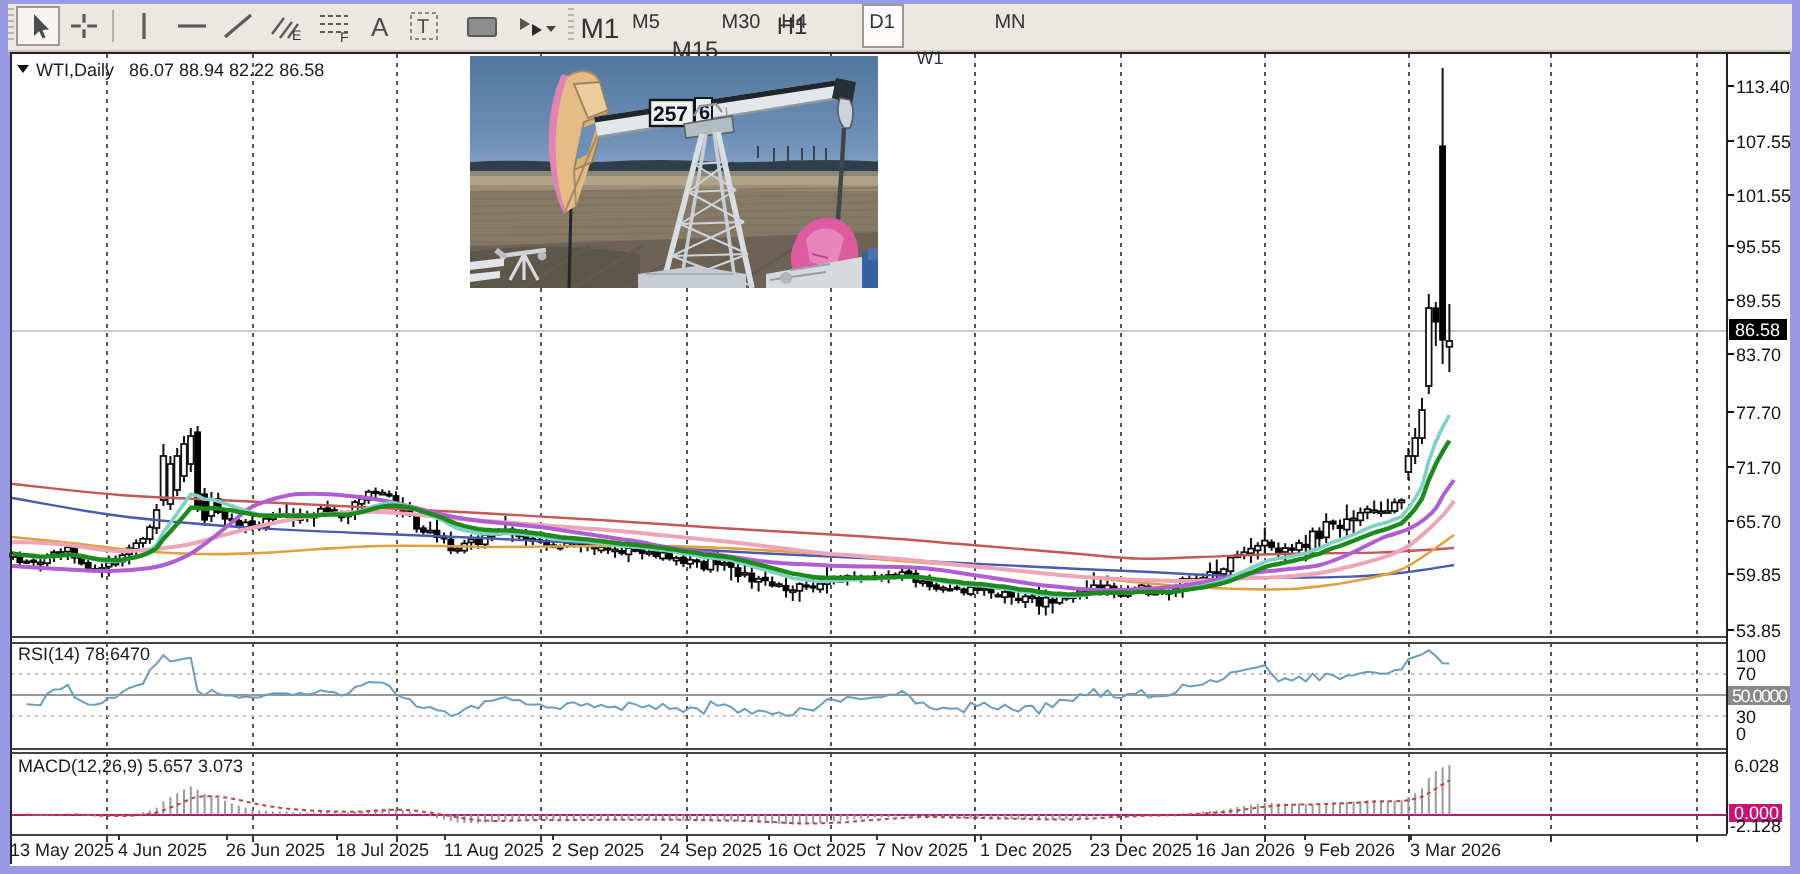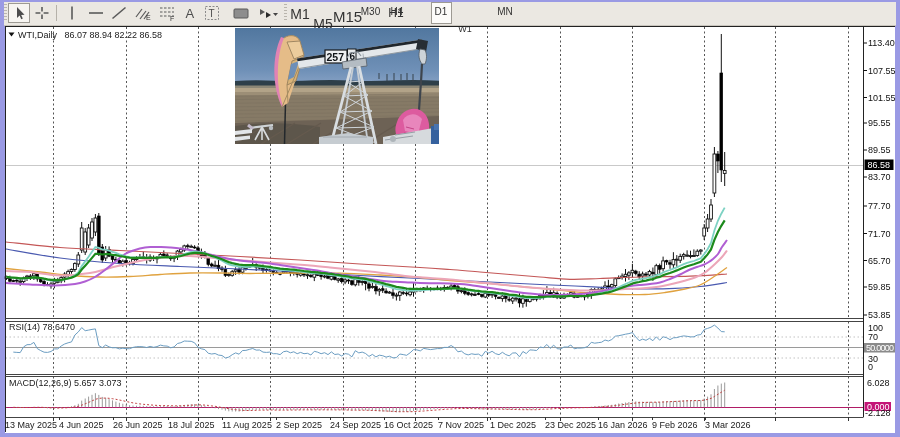--- a/index.html
+++ b/index.html
@@ -43,22 +43,22 @@
       <rect x="4" y="6" width="14" height="9" rx="1" fill="#8d8d8d" stroke="#5a5a5a" stroke-width="1"></rect>
     </svg></div>
 <div style="position:absolute;left:254px;top:3px;width:26px;height:20px"><svg width="26" height="20">
       <path d="M6,6 l5,3 -5,3 Z" fill="#555"></path>
       <path d="M12,9 l5,3 -5,3 Z" fill="#2a2a2a"></path>
       <path d="M19,10 l5,0 -2.5,3 Z" fill="#444"></path>
     </svg></div>
 <div style="position:absolute;left:284px;top:4px;width:3px;height:18px;background:repeating-linear-gradient(180deg,#b9b5ad 0,#b9b5ad 1px,#ebe8e2 1px,#ebe8e2 3px)"></div>
 <div style="position:absolute;left:431px;top:2px;width:20.5px;height:22px;background:#fcfbf9;border:1px solid #9d9a93;box-sizing:border-box"></div>
 <div style="position:absolute;left:300px;top:6px;transform:translateX(-50%);font-size:14px;color:#333">M1</div>
-<div style="position:absolute;left:323px;top:16px;transform:translateX(-50%);font-size:14px;color:#333">M5</div>
-<div style="position:absolute;left:347.5px;top:8px;transform:translateX(-50%);font-size:15px;color:#333">M15</div>
+<div style="position:absolute;left:323px;top:6px;transform:translateX(-50%);font-size:10px;color:#333">M5</div>
+<div style="position:absolute;left:347.5px;top:18px;transform:translateX(-50%);font-size:12px;color:#333">M15</div>
 <div style="position:absolute;left:370.5px;top:6px;transform:translateX(-50%);font-size:10px;color:#333">M30</div>
 <div style="position:absolute;left:396px;top:6px;transform:translateX(-50%);font-size:12px;color:#333">H1</div>
 <div style="position:absolute;left:397px;top:6px;transform:translateX(-50%);font-size:10px;color:#333">H4</div>
 <div style="position:absolute;left:441px;top:6px;transform:translateX(-50%);font-size:10px;color:#333">D1</div>
 <div style="position:absolute;left:465px;top:24px;transform:translateX(-50%);font-size:9px;color:#333">W1</div>
 <div style="position:absolute;left:505px;top:6px;transform:translateX(-50%);font-size:10px;color:#333">MN</div>
 <svg width="900" height="437" viewBox="0 0 900 437" xmlns="http://www.w3.org/2000/svg" style="position:absolute;left:0;top:0;font-family:'Liberation Sans',sans-serif">
 <path d="M53.5,27 V318 M126.5,27 V318 M198.5,27 V318 M270.5,27 V318 M343.5,27 V318 M415.5,27 V318 M487.5,27 V318 M560.5,27 V318 M632.5,27 V318 M704.5,27 V318 M775.5,27 V318 M848.5,27 V318 M53.5,321.5 V374 M126.5,321.5 V374 M198.5,321.5 V374 M270.5,321.5 V374 M343.5,321.5 V374 M415.5,321.5 V374 M487.5,321.5 V374 M560.5,321.5 V374 M632.5,321.5 V374 M704.5,321.5 V374 M775.5,321.5 V374 M848.5,321.5 V374 M53.5,376.5 V416 M126.5,376.5 V416 M198.5,376.5 V416 M270.5,376.5 V416 M343.5,376.5 V416 M415.5,376.5 V416 M487.5,376.5 V416 M560.5,376.5 V416 M632.5,376.5 V416 M704.5,376.5 V416 M775.5,376.5 V416 M848.5,376.5 V416 " stroke="#555" stroke-width="1" stroke-dasharray="2,2.5" fill="none"></path>
 <path d="M5.5,337 H863 M5.5,358 H863" stroke="#c2c2c2" stroke-width="1" stroke-dasharray="1.5,2.5" fill="none"></path>
 <line x1="5.5" y1="347.5" x2="863" y2="347.5" stroke="#9a9a9a" stroke-width="1"></line>

